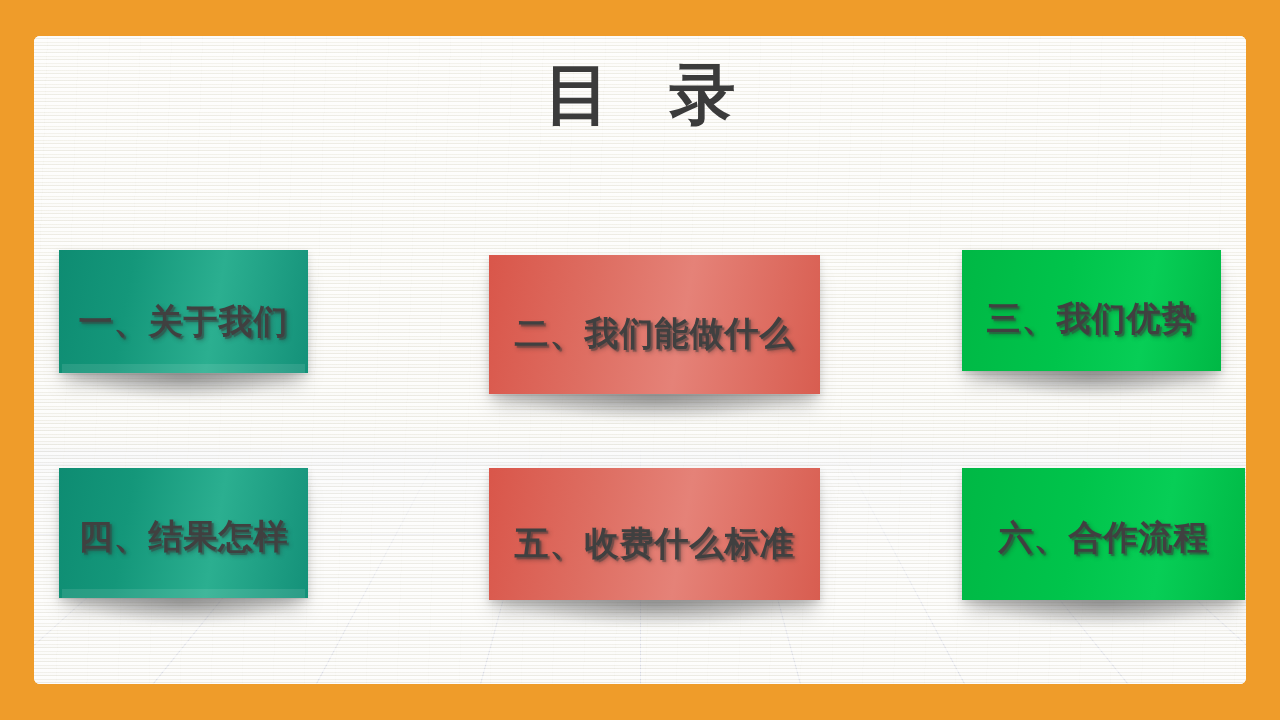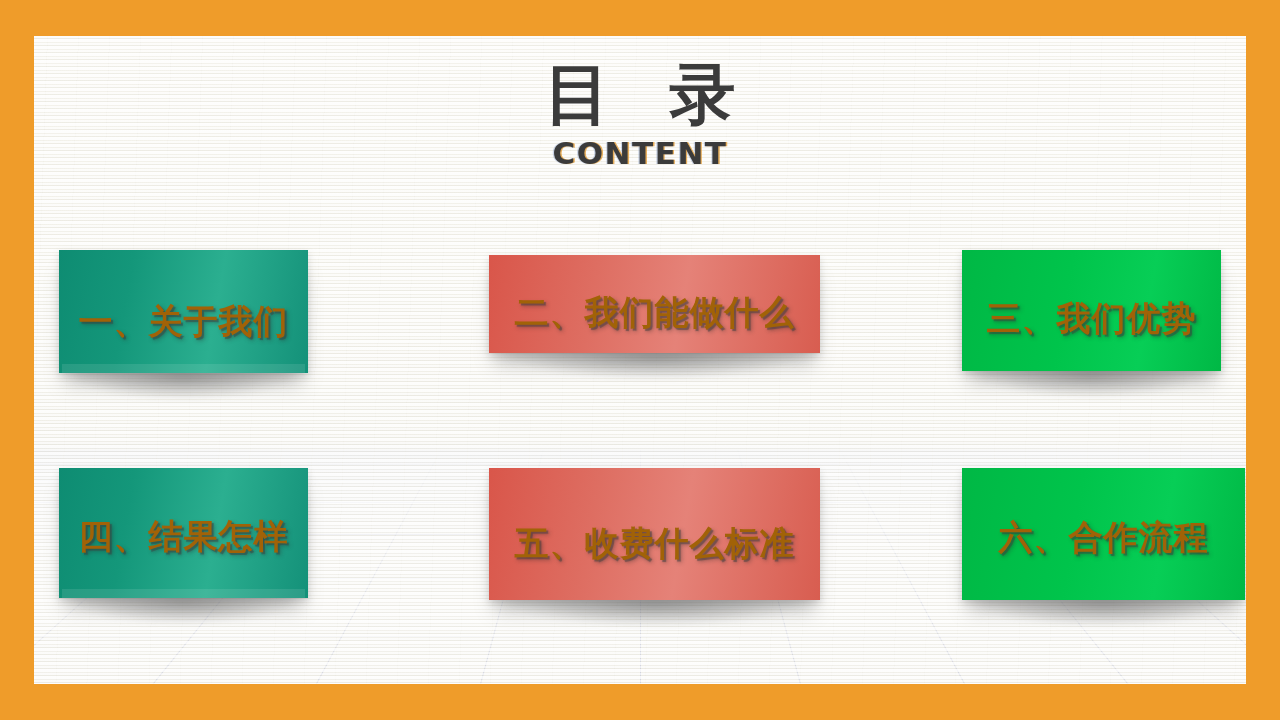--- a/index.html
+++ b/index.html
@@ -22,20 +22,21 @@
 
   
   #canvas {
     position: absolute;
     left: 34px;
     top: 36px;
     width: 1212px;
     height: 648px;
     background: #F7F6F1;
     overflow: hidden;
+    border-radius: 6px;
   }
 
   
   .wall-texture {
     position: absolute;
     inset: 0;
     background-image:
       repeating-linear-gradient(
         0deg,
         rgba(255,255,255,0.85) 0px,
@@ -148,21 +149,21 @@
     inset: 0;
     box-shadow:
       0 16px 18px -6px rgba(90,90,90,0.38),
       0 3px 7px rgba(110,110,110,0.22);
   }
   .item-label {
     position: relative;
     z-index: 3;
     width: 100%;
     text-align: center;
-    color: #a16207;
+    color: #404040;
     font-weight: bold;
     font-size: 34px;
     letter-spacing: 1px;
     white-space: nowrap;
     text-shadow:
       2px 2px 1px rgba(60,60,60,0.55),
       3px 3px 4px rgba(40,40,40,0.35);
   }
 
   
@@ -228,30 +229,29 @@
         <div class="ray" style="left:1322px; transform: rotate(-48deg);"></div>
       </div>
     </div>
 
     <div class="horizon-glow"></div>
 
     <div class="wall-texture"></div>
 
     <div class="heading-wrap">
       <div class="heading-cn">目 录</div>
-      <div class="heading-en">CONTENT</div>
     </div>
 
     <div class="item c-teal" style="left:25px; top:214px; width:249px; height:123px;">
       <div class="item-shadow"></div>
       <div class="item-face"></div>
       <div class="item-label" style="margin-top:20px;">一、关于我们</div>
     </div>
 
-    <div class="item c-red" style="left:455px; top:219px; width:331px; height:98px;">
+    <div class="item c-red" style="left:455px; top:219px; width:331px; height:139px;">
       <div class="item-shadow"></div>
       <div class="item-face"></div>
       <div class="item-label" style="margin-top:18px;">二、我们能做什么</div>
     </div>
 
     <div class="item c-green" style="left:928px; top:214px; width:259px; height:121px;">
       <div class="item-shadow"></div>
       <div class="item-face"></div>
       <div class="item-label" style="margin-top:16px;">三、我们优势</div>
     </div>

